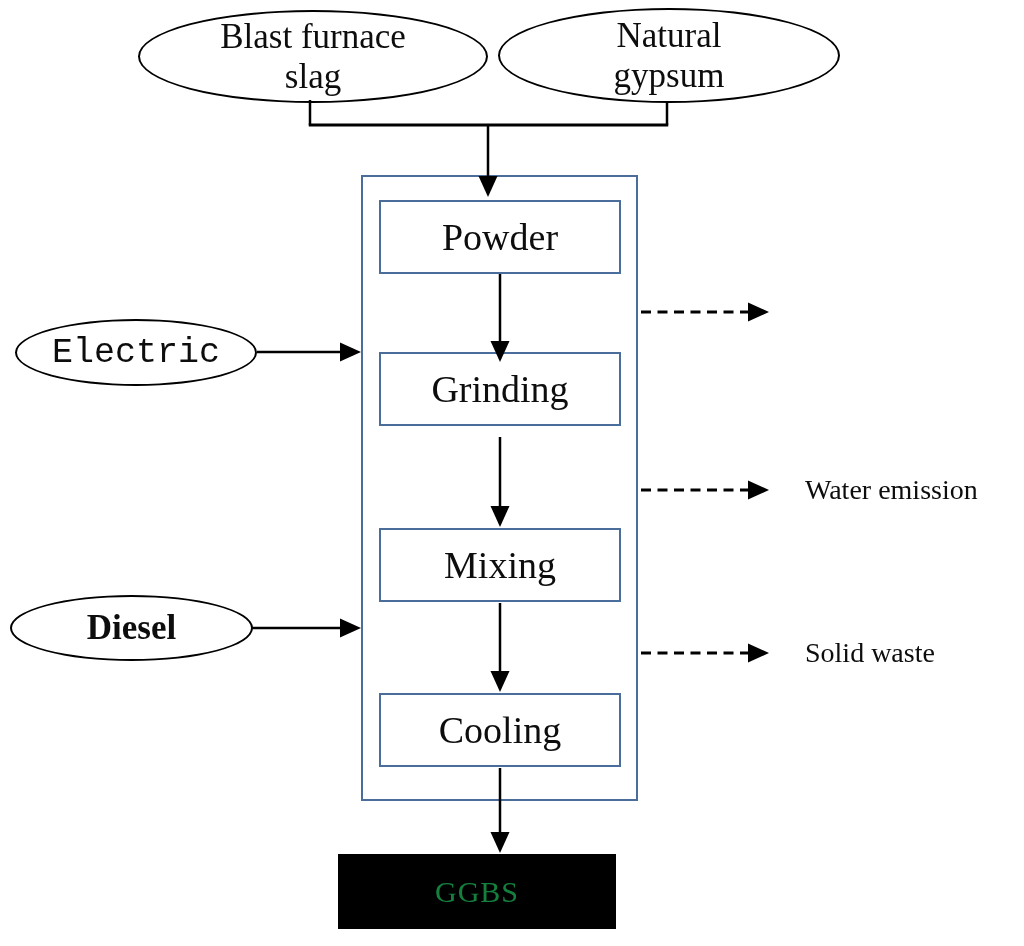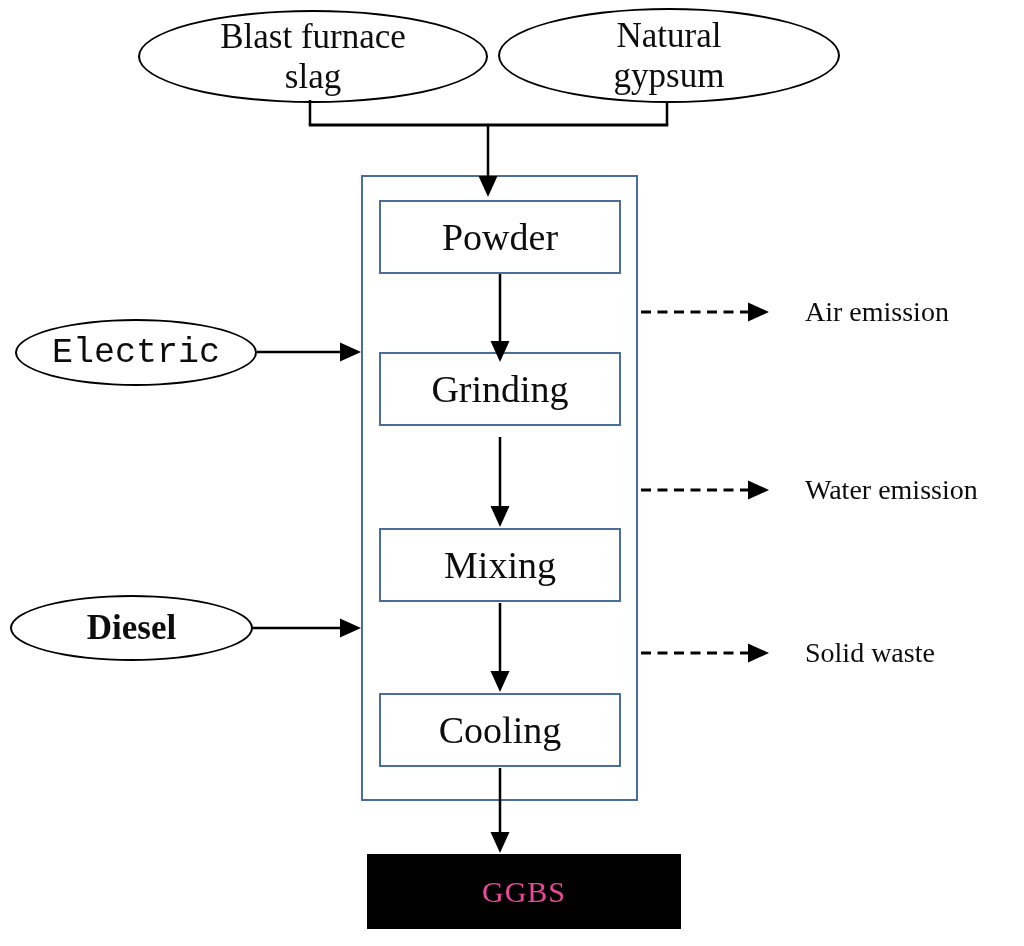--- a/index.html
+++ b/index.html
@@ -77,24 +77,24 @@
     line-height: 40px;
     font-size: 28px;
     white-space: nowrap;
     z-index: 2;
   }
   .emission-air   { top: 292px; }
   .emission-water { top: 470px; }
   .emission-solid { top: 633px; }
 
   .output-box {
-    left: 367px; top: 854px;
-    width: 314px; height: 75px;
+    left: 338px; top: 854px;
+    width: 278px; height: 75px;
     background: #000000;
-    color: #ec4899;
+    color: #15803d;
     font-size: 30px;
     letter-spacing: 1px;
     z-index: 2;
   }
 </style>
 </head>
 <body>
 
 <div class="canvas">
 
@@ -120,21 +120,20 @@
   <div class="node step step-grinding">
     <span class="label">Grinding</span>
   </div>
   <div class="node step step-mixing">
     <span class="label">Mixing</span>
   </div>
   <div class="node step step-cooling">
     <span class="label">Cooling</span>
   </div>
 
-  <div class="emission-label emission-air">Air emission</div>
   <div class="emission-label emission-solid">Solid waste</div>
   <div class="emission-label emission-water">Water emission</div>
 
   <div class="node output-box">
     <span class="label">GGBS</span>
   </div>
 
   <svg class="connectors" viewBox="0 0 1024 946" xmlns="http://www.w3.org/2000/svg">
     <g stroke="#000000" fill="none">
 

